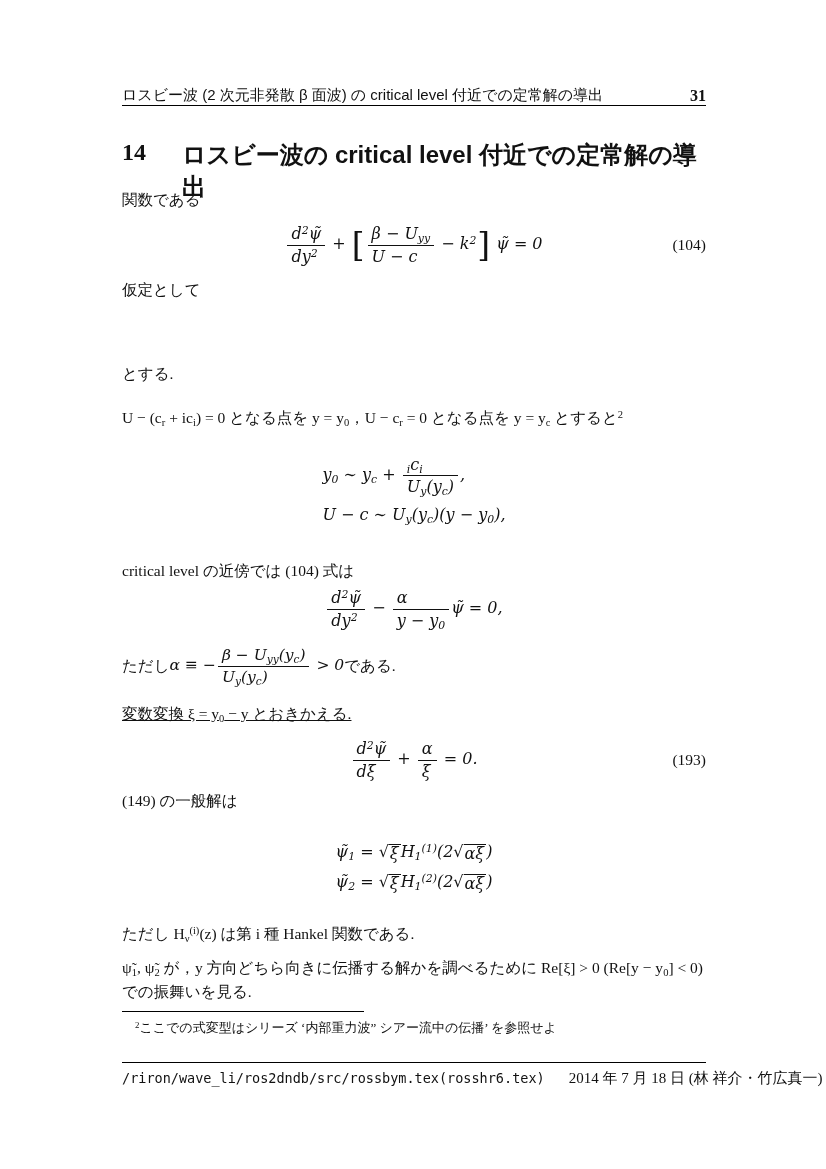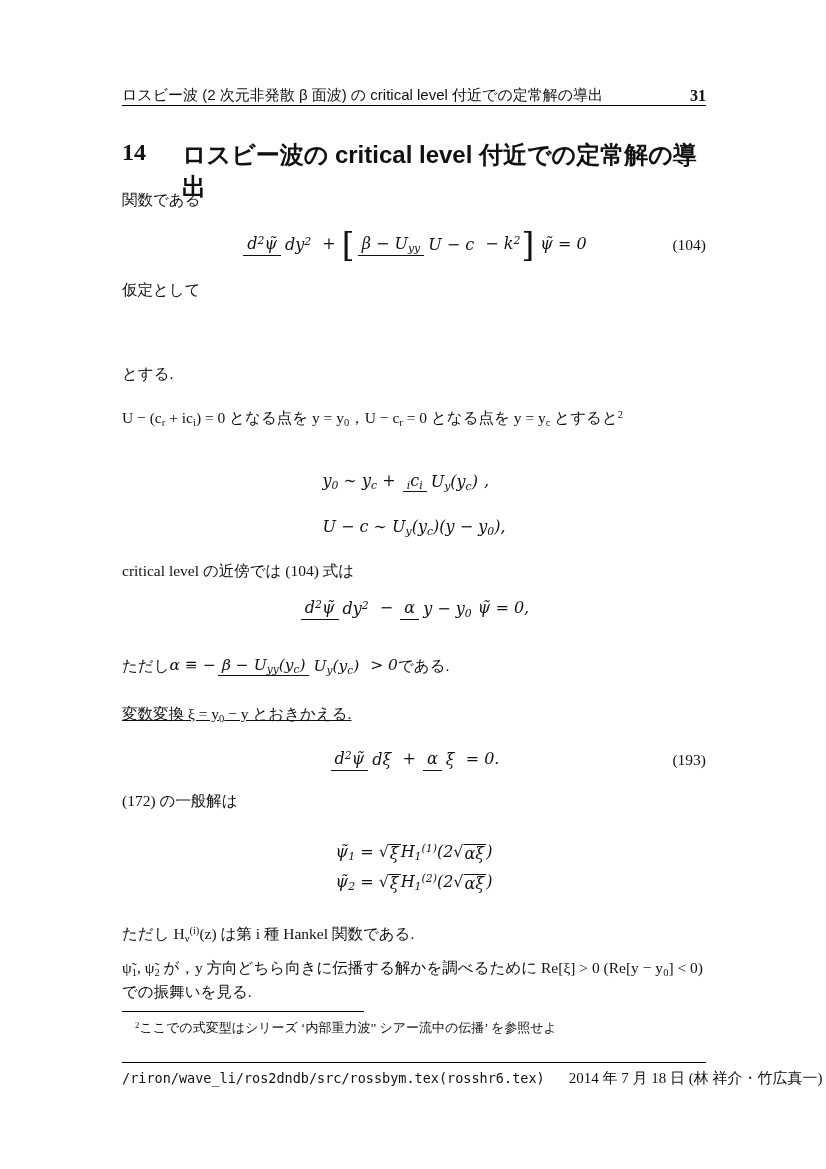--- a/index.html
+++ b/index.html
@@ -43,21 +43,21 @@
     position:absolute;right:0;top:50%;transform:translateY(-50%);
     font-style:normal;font-size:15.5px;
   }
   .dmath{font-family:"DejaVu Serif","Liberation Serif",serif;font-style:italic;font-size:16px;}
   .alignblock{left:122px;width:584px;text-align:center;}
   .alignblock .inner{display:inline-block;text-align:left;}
   .alignblock .dline{display:block;}
   .alignblock .dline + .dline{margin-top:9px;}
 
   
-  .frac{display:inline-flex;vertical-align:middle;text-align:left;margin:16px 2px;line-height:1.2;}
+  .frac{display:inline-flex;flex-direction:column;vertical-align:middle;text-align:left;margin:0 2px;line-height:1.2;}
   .frac .num{display:block;padding:0 4px 1px 4px;border-bottom:1px solid currentColor;}
   .frac .den{display:block;padding:1px 4px 0 4px;}
   .sqrt{display:inline-flex;align-items:flex-start;}
   .sqrt .surd{line-height:1.05;}
   .sqrt .rad{border-top:1px solid currentColor;padding:0 2px 0 1px;line-height:1.15;}
   .bigb{font-size:2.05em;font-style:normal;font-weight:400;line-height:0;vertical-align:middle;margin:0 1px;}
   sub{font-size:68%;vertical-align:-0.3em;line-height:0;}
   sup{font-size:68%;vertical-align:0.5em;line-height:0;}
 
   .mathline{font-size:15.5px;display:flex;align-items:center;}
@@ -144,21 +144,21 @@
     <span class="dmath"><span class="frac">
           <span class="num">d<sup>2</sup>ψ̃</span>
           <span class="den">dξ</span>
         </span> + <span class="frac">
           <span class="num">α</span>
           <span class="den">ξ</span>
         </span> = 0.</span>
     <span class="eqlabel">(193)</span>
   </div>
 
-  <div class="abs p" style="top:789px;">(172) の一般解は</div>
+  <div class="abs p" style="top:789px;">(149) の一般解は</div>
 
   <div class="abs alignblock" style="top:842px;">
     <span class="inner">
       <span class="dline dmath">ψ̃<sub>1</sub> = <span class="sqrt">
             <span class="surd">√</span>
             <span class="rad">ξ</span>
           </span>H<sub>1</sub><sup>(1)</sup>(2<span class="sqrt">
             <span class="surd">√</span>
             <span class="rad">αξ</span>
           </span>)</span>

